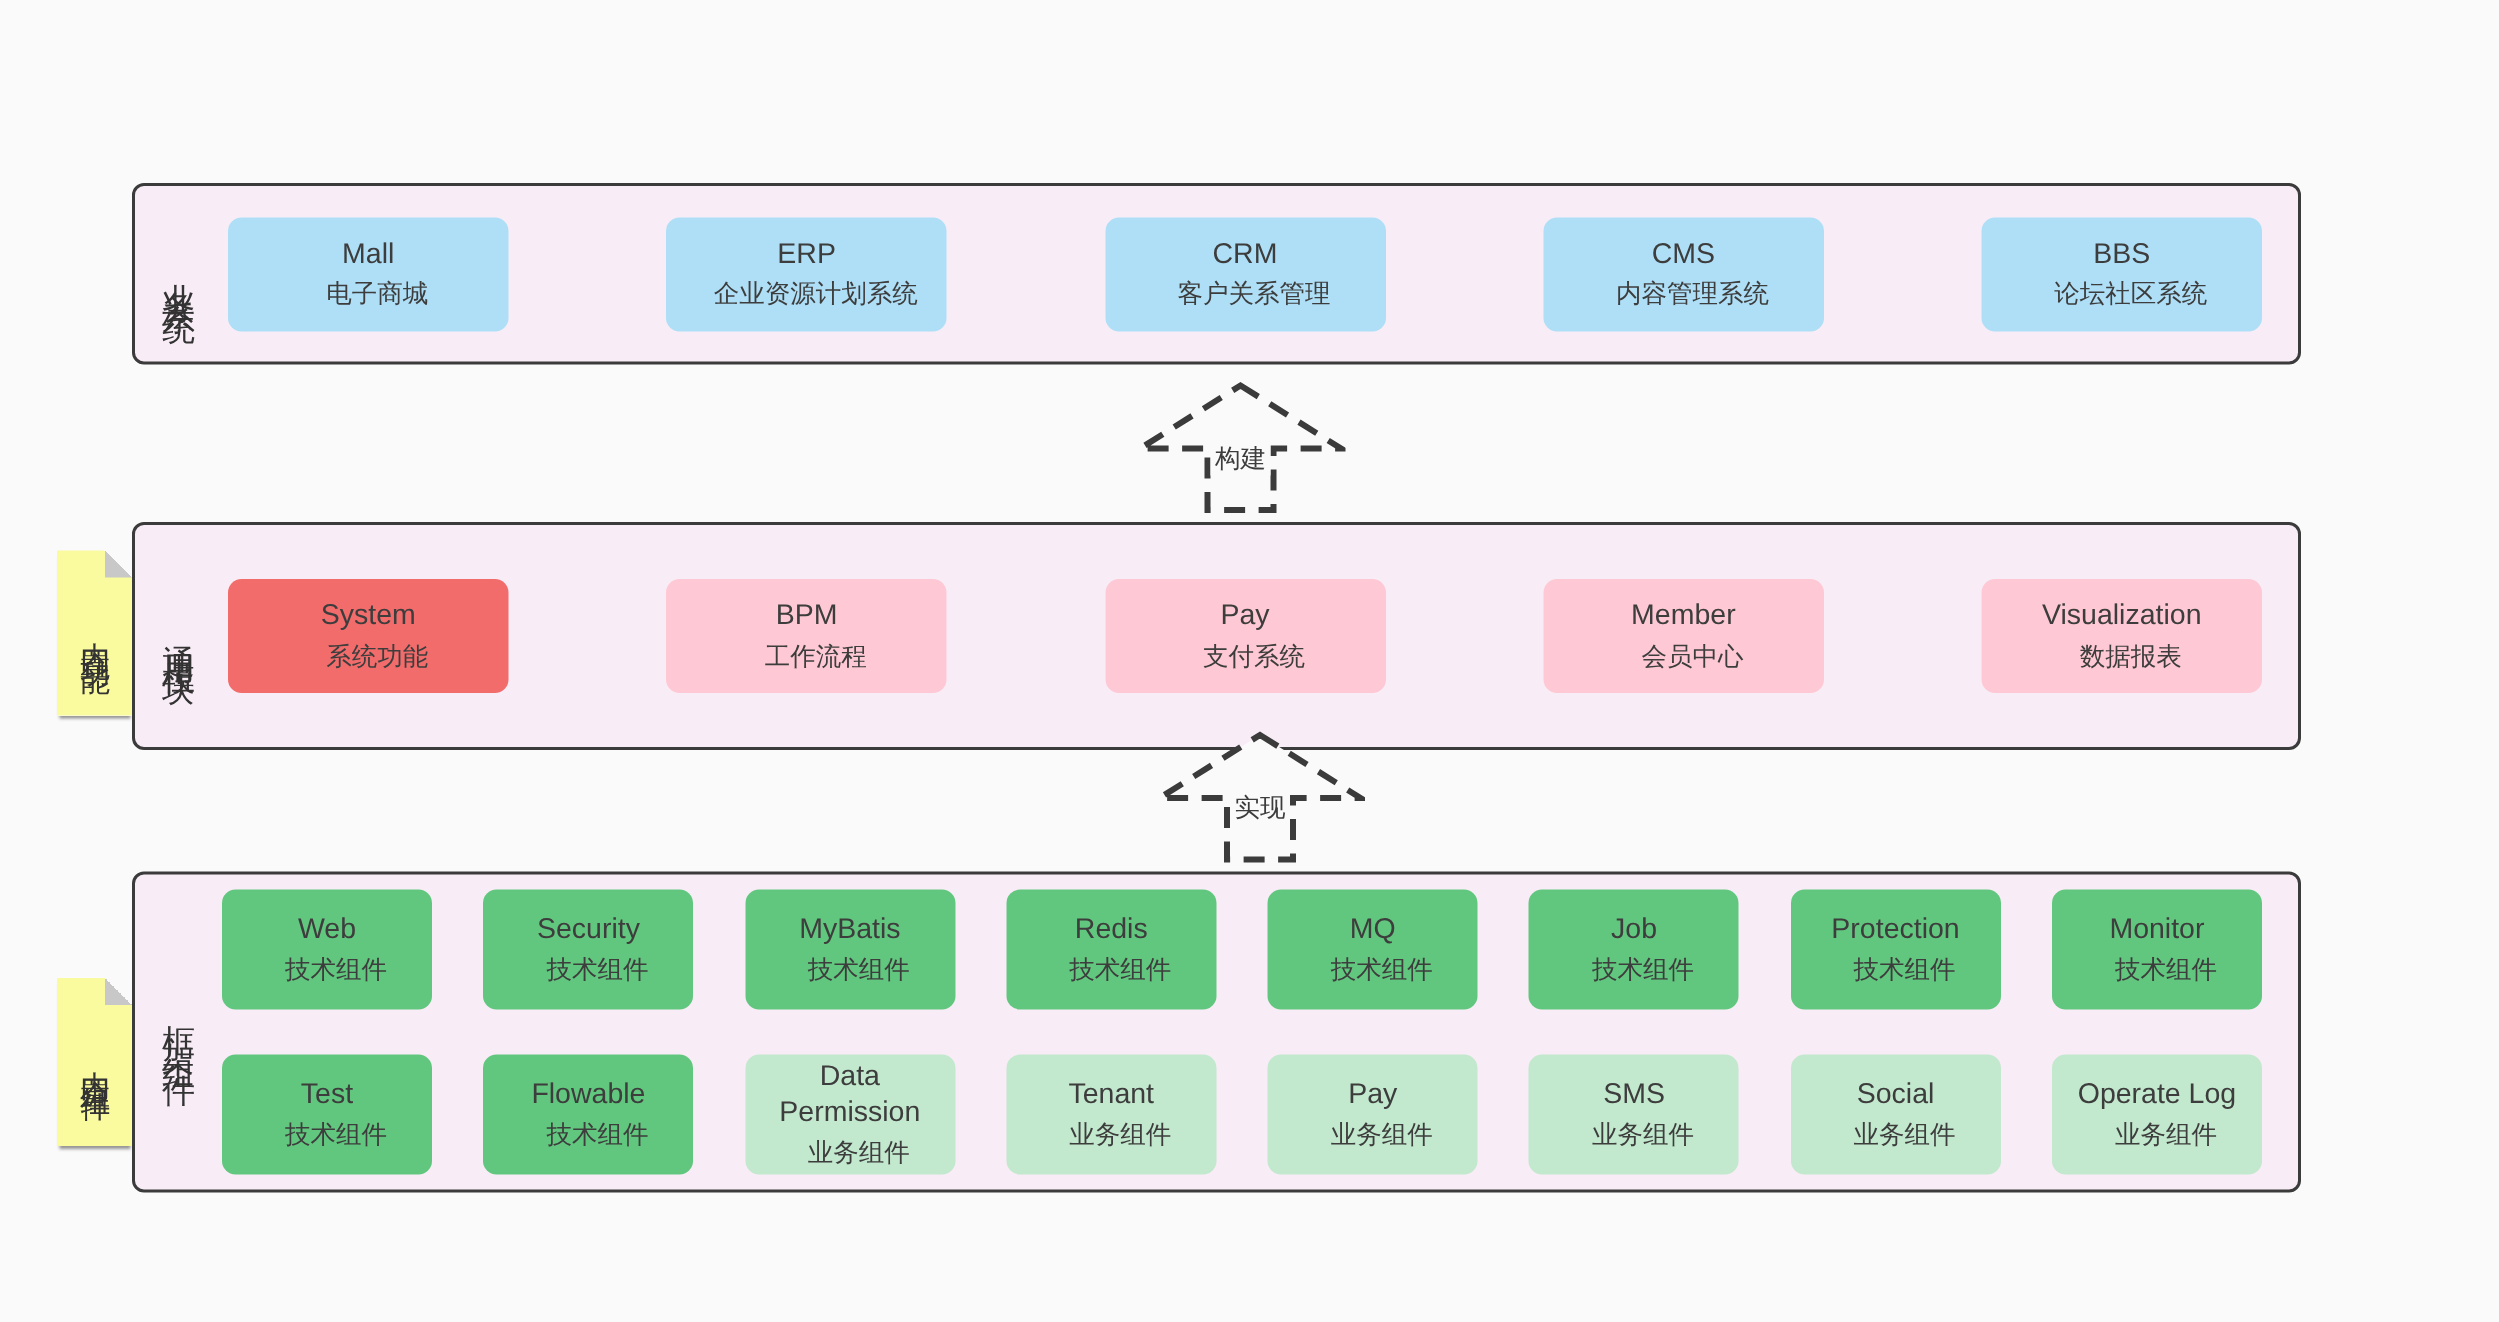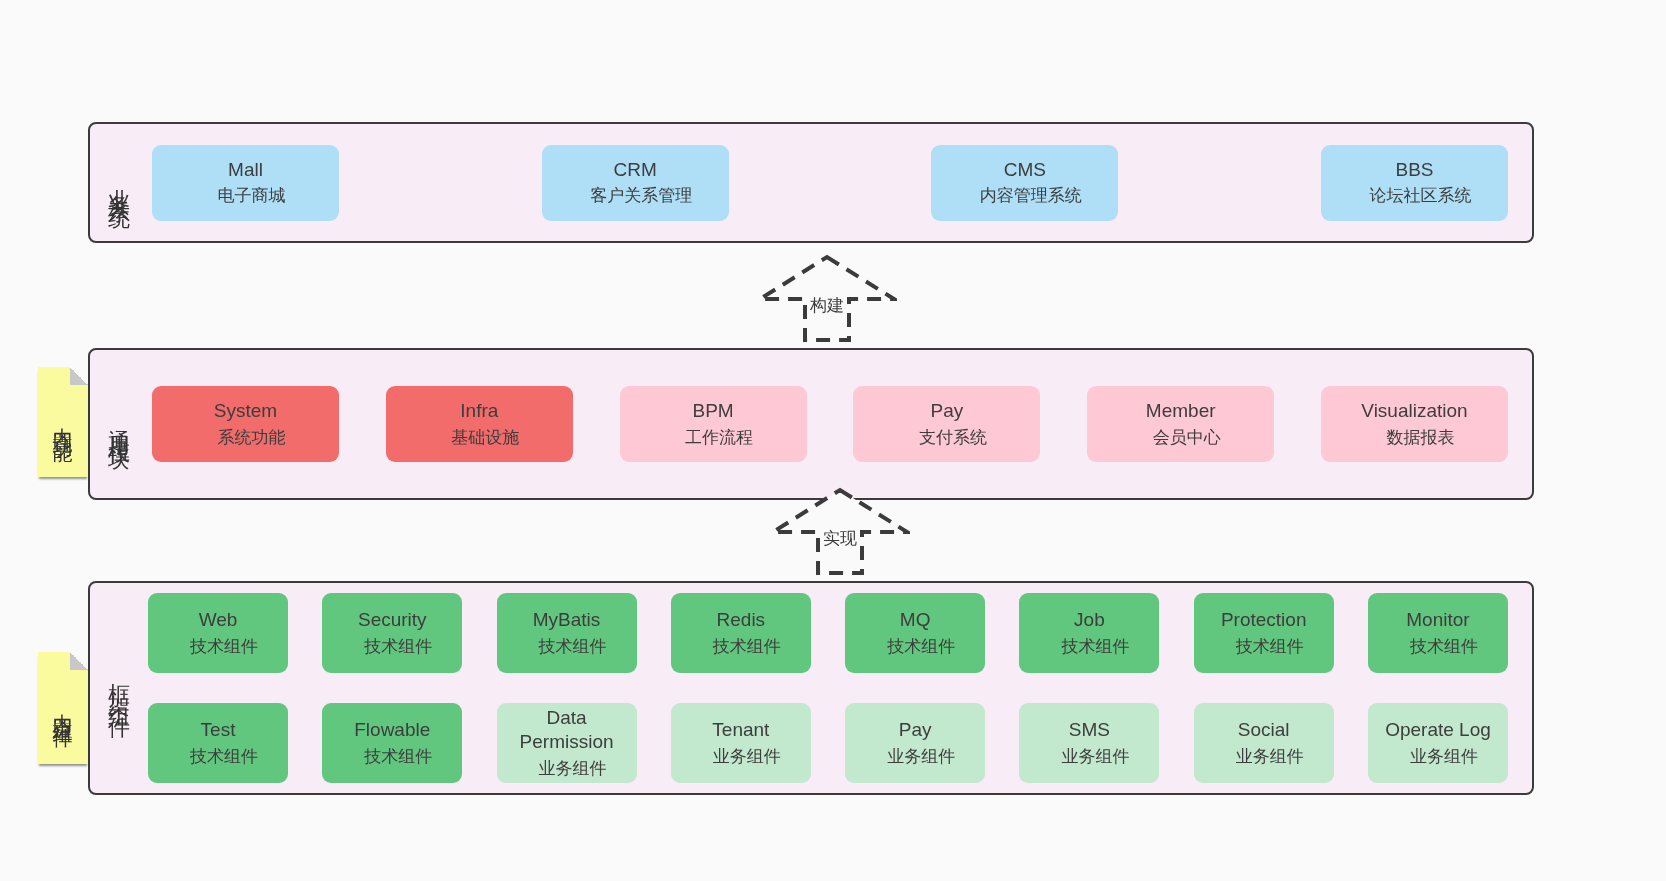--- a/index.html
+++ b/index.html
@@ -77,20 +77,24 @@
 <div id="canvas">
 
   <div class="panel" id="panel-business">
     <div class="v-label">业务系统</div>
     <div class="boxes">
       <div class="box box6 blue">
         <span class="name">Mall</span>
         <span class="sub">电子商城</span>
       </div>
       <div class="box box6 blue">
+        <span class="name">ERP</span>
+        <span class="sub">企业资源计划系统</span>
+      </div>
+      <div class="box box6 blue">
         <span class="name">CRM</span>
         <span class="sub">客户关系管理</span>
       </div>
       <div class="box box6 blue">
         <span class="name">CMS</span>
         <span class="sub">内容管理系统</span>
       </div>
       <div class="box box6 blue">
         <span class="name">BBS</span>
         <span class="sub">论坛社区系统</span>
@@ -105,24 +109,20 @@
     <span class="arrow-label">构建</span>
   </div>
 
   <div class="panel" id="panel-modules">
     <div class="v-label">通用模块</div>
     <div class="boxes">
       <div class="box box6 red">
         <span class="name">System</span>
         <span class="sub">系统功能</span>
       </div>
-      <div class="box box6 red">
-        <span class="name">Infra</span>
-        <span class="sub">基础设施</span>
-      </div>
       <div class="box box6 pink">
         <span class="name">BPM</span>
         <span class="sub">工作流程</span>
       </div>
       <div class="box box6 pink">
         <span class="name">Pay</span>
         <span class="sub">支付系统</span>
       </div>
       <div class="box box6 pink">
         <span class="name">Member</span>

